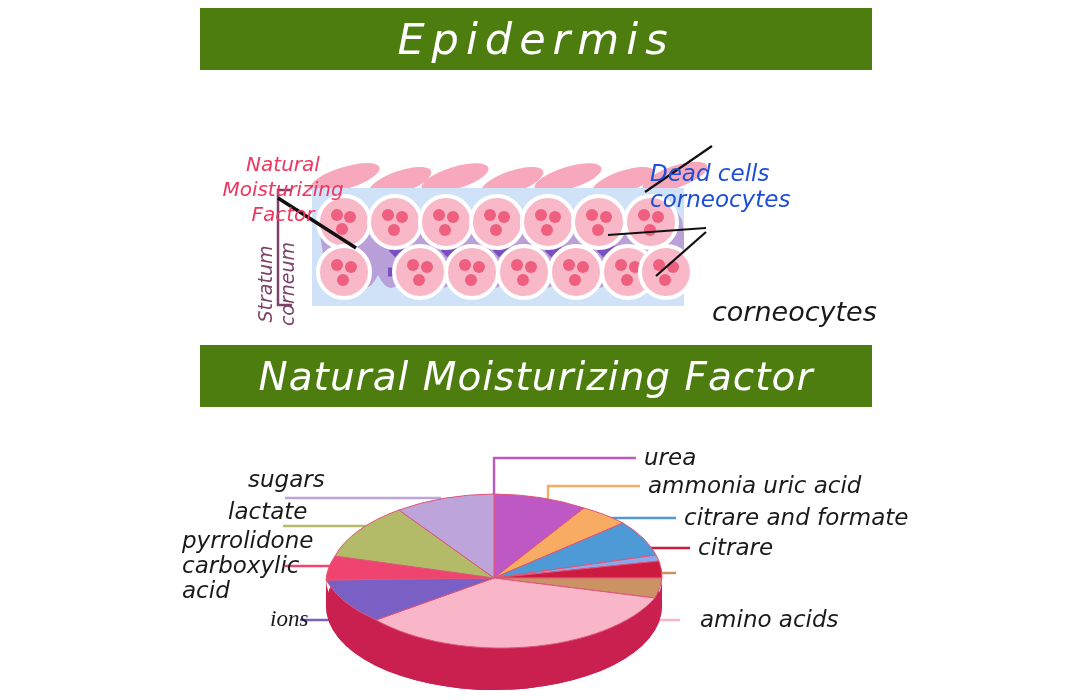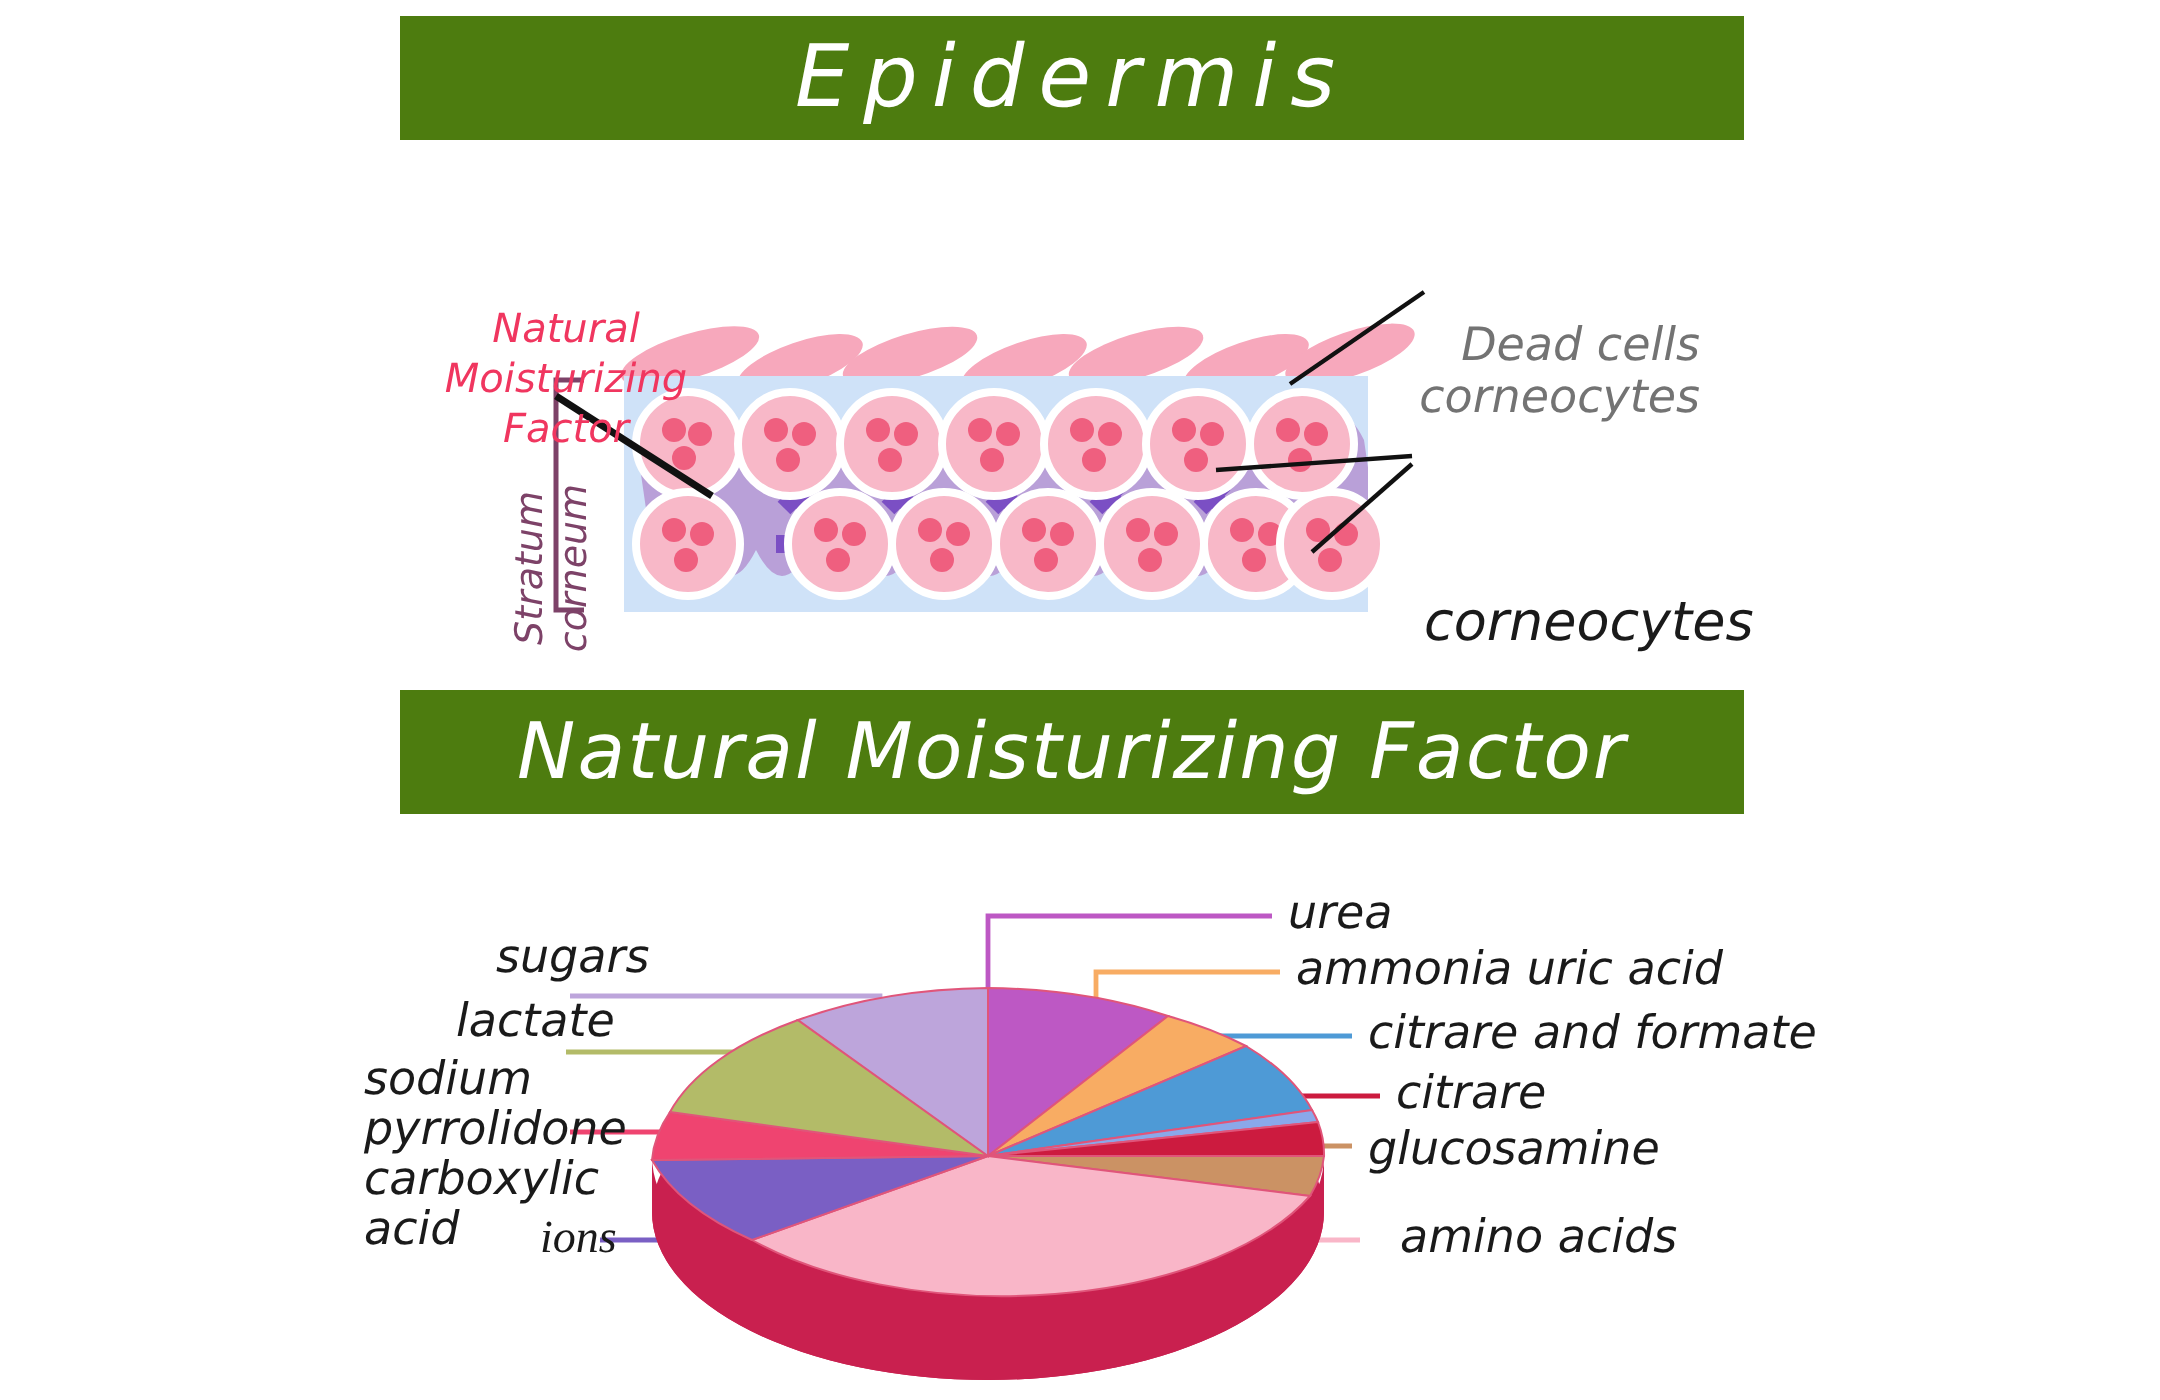--- a/index.html
+++ b/index.html
@@ -14,21 +14,21 @@
   #banner-nmf span{font-size:39px;letter-spacing:1px;text-align:center;}
 
   
   #epi{position:absolute;left:0;top:70px;width:1080px;height:270px;}
   #epi svg{position:absolute;left:0;top:0;}
 
   .lbl{position:absolute;white-space:nowrap;}
 
   #lbl-nmf{left:188px;top:82px;width:190px;text-align:center;color:#f0365f;
            font-size:20px;font-style:italic;line-height:25px;font-family:"DejaVu Sans",sans-serif;}
-  #lbl-deadcells{left:650px;top:90px;width:200px;text-align:right;color:#737373;
+  #lbl-deadcells{left:650px;top:90px;width:200px;text-align:left;color:#1d4ed8;
            font-size:23px;font-style:italic;line-height:26px;}
   #lbl-corneocytes{left:712px;top:226px;color:#1a1a1a;font-size:27px;font-style:italic;}
   #lbl-stratum{position:absolute;left:216px;top:192px;width:120px;color:#7d4268;font-size:19px;
            font-style:italic;line-height:22px;text-align:center;
            transform:rotate(-90deg);transform-origin:center center;}
 
   
   #pie{position:absolute;left:0;top:408px;width:1080px;height:292px;}
   #pie svg{position:absolute;left:0;top:0;}
 
@@ -284,27 +284,25 @@
 
         <path fill="#b3bb68" d="M494,170 L335,148 A168,84 0 0 1 399,102 Z"></path>
 
         <path fill="#bda5db" d="M494,170 L399,102 A168,84 0 0 1 494,86 Z"></path>
       </g>
     </svg>
 
     <div class="pl" style="left:232px;top:58px;margin-left:16px;">sugars</div>
     <div class="pl" style="left:228px;top:90px;">lactate</div>
     <div class="pl multi" style="left:182px;top:120px;width:160px;">
-      <div>sodium</div>
       <div>pyrrolidone</div>
       <div>carboxylic acid</div>
     </div>
     <div class="pl" style="left:270px;top:198px;font-family:Liberation Serif, serif;">ions</div>
 
     <div class="pl" style="left:644px;top:36px;">urea</div>
     <div class="pl" style="left:648px;top:64px;">ammonia uric acid</div>
     <div class="pl" style="left:684px;top:96px;">citrare and formate</div>
     <div class="pl" style="left:698px;top:126px;">citrare</div>
-    <div class="pl" style="left:684px;top:154px;">glucosamine</div>
     <div class="pl" style="left:688px;top:198px;margin-left:12px;">amino acids</div>
   </div>
 
 </div>
 
 </body></html>

